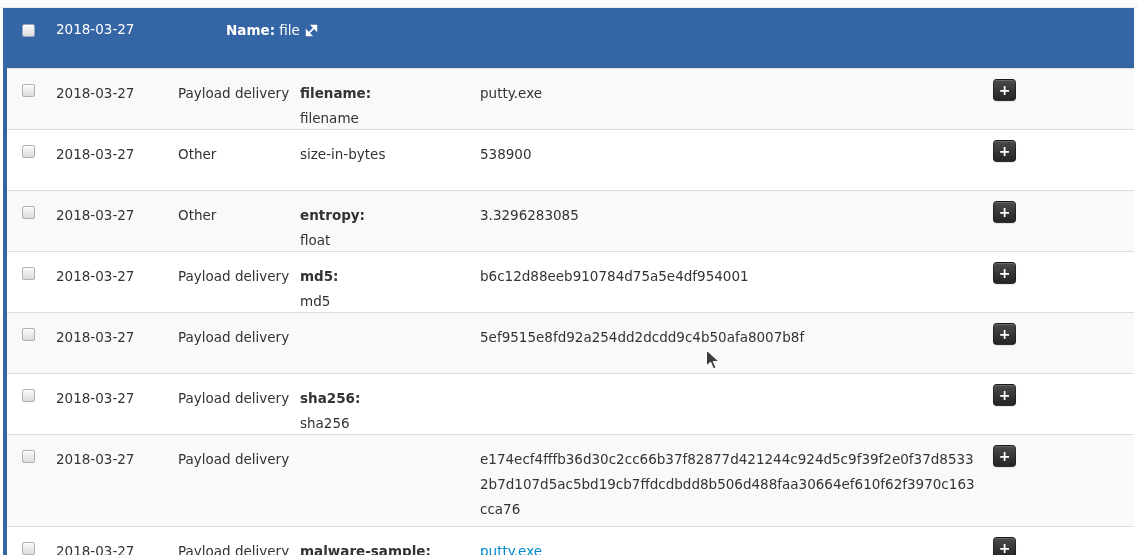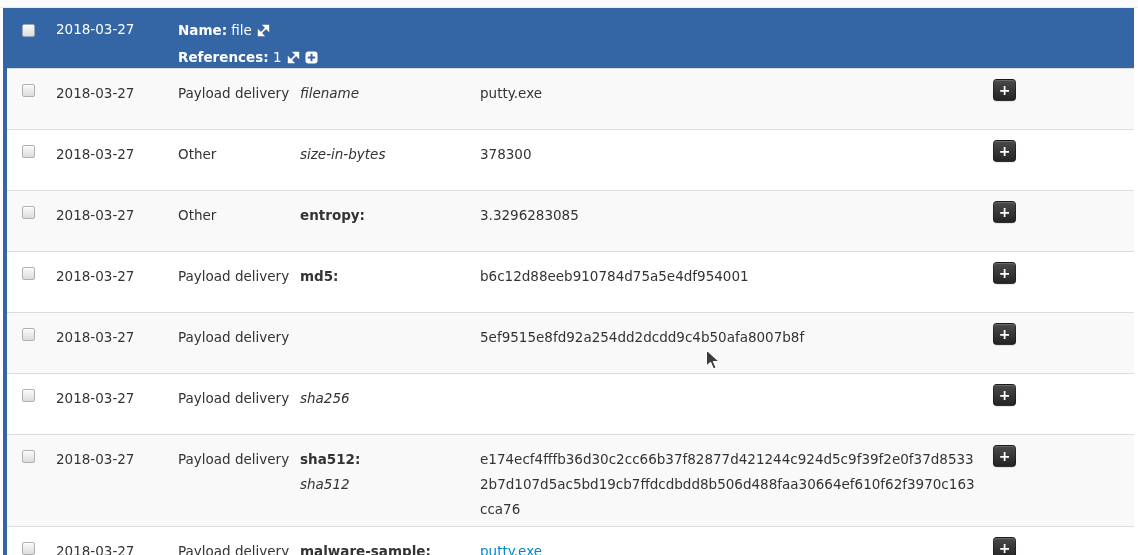--- a/index.html
+++ b/index.html
@@ -10,21 +10,21 @@
   }
   .top-strip{height:7px;background:#fbfbfb;border-bottom:1px solid #ebebeb;}
   .table-wrap{
     position:absolute;left:3px;top:8px;width:1131px;box-sizing:border-box;
     border-left:4px solid #3465a4;background:#ffffff;
   }
   
   .obj-header{position:relative;height:60px;background:#3465a4;color:#ffffff;}
   .hdr-date{position:absolute;left:49px;top:13px;}
   .hdr-main{position:absolute;left:171px;top:10px;line-height:25px;}
-  .hdr-line{display:block;white-space:nowrap;}
+  .hdr-line{display:block;white-space:nowrap;margin-left:48px;}
   .b{font-weight:bold;}
   .icon{display:inline-block;vertical-align:-2px;margin-left:5px;}
   
   .checkbox{
     position:absolute;left:15px;width:13px;height:13px;box-sizing:border-box;
     border:1px solid #b0b0b0;border-radius:2px;
     background:linear-gradient(#fafafa,#dcdcdc);
     box-shadow:inset 0 1px 0 rgba(255,255,255,.8);
     cursor:pointer;
   }
@@ -36,21 +36,21 @@
     padding:12px 152px 4px 473px;
     background:#ffffff;
   }
   .attr-row:nth-child(odd){background:#f9f9f9;}
   .attr-row .checkbox{top:15px;}
   .col{position:absolute;top:12px;line-height:25px;}
   .col.date{left:49px;}
   .col.category{left:171px;}
   .col.field{left:293px;width:172px;}
   .field-name{display:block;font-weight:bold;}
-  .field-type{display:block;font-style:italic;}
+  .field-type{display:block;}
   .value{
     display:block;line-height:25px;word-break:break-all;max-width:500px;
   }
   .value.link{color:#0088cc;cursor:pointer;}
   
   .add-btn{
     position:absolute;left:986px;top:10px;width:23px;height:22px;
     border:1px solid rgba(0,0,0,0.35);border-radius:4px;
     background:linear-gradient(#4a4a4a,#242424);
     box-shadow:inset 0 1px 0 rgba(255,255,255,.18),0 1px 1px rgba(0,0,0,.1);
@@ -72,107 +72,96 @@
     <span class="checkbox"></span>
     <span class="hdr-date">2018-03-27</span>
     <div class="hdr-main">
       <span class="hdr-line"><span class="b">Name:</span>&nbsp;<span>file</span><span class="icon"><svg width="13" height="13" viewBox="0 0 13 13">
               <g stroke="#ffffff" stroke-width="1.6" fill="#ffffff">
                 <line x1="3.6" y1="9.4" x2="9.4" y2="3.6"></line>
                 <polygon points="6.8,1.6 11.4,1.6 11.4,6.2"></polygon>
                 <polygon points="1.6,6.8 1.6,11.4 6.2,11.4"></polygon>
               </g>
             </svg></span></span>
-      <span class="hdr-line"><span class="b">References:</span>&nbsp;<span>1</span><span class="icon"><svg width="13" height="13" viewBox="0 0 13 13">
-              <g stroke="#ffffff" stroke-width="1.6" fill="#ffffff">
-                <line x1="3.6" y1="9.4" x2="9.4" y2="3.6"></line>
-                <polygon points="6.8,1.6 11.4,1.6 11.4,6.2"></polygon>
-                <polygon points="1.6,6.8 1.6,11.4 6.2,11.4"></polygon>
-              </g>
-            </svg></span><span class="icon"><svg width="13" height="13" viewBox="0 0 13 13">
-              <rect x="0.5" y="0.5" width="12" height="12" rx="3" fill="#ffffff"></rect>
-              <rect x="2.8" y="5.5" width="7.4" height="2" fill="#3465a4"></rect>
-              <rect x="5.5" y="2.8" width="2" height="7.4" fill="#3465a4"></rect>
-            </svg></span></span>
     </div>
   </div>
 
   <div>
   <div class="attr-row">
     <span class="checkbox"></span>
     <span class="col date">2018-03-27</span>
     <span class="col category">Payload delivery</span>
     <span class="col field">
+      <span class="field-name">filename:</span>
       <span class="field-type">filename</span>
     </span>
     <span class="value">putty.exe</span>
     <button class="add-btn">+</button>
   </div>
 
   <div class="attr-row">
     <span class="checkbox"></span>
     <span class="col date">2018-03-27</span>
     <span class="col category">Other</span>
     <span class="col field">
       <span class="field-type">size-in-bytes</span>
     </span>
-    <span class="value">378300</span>
+    <span class="value">538900</span>
     <button class="add-btn">+</button>
   </div>
 
   <div class="attr-row">
     <span class="checkbox"></span>
     <span class="col date">2018-03-27</span>
     <span class="col category">Other</span>
     <span class="col field">
       <span class="field-name">entropy:</span>
+      <span class="field-type">float</span>
     </span>
     <span class="value">3.3296283085</span>
     <button class="add-btn">+</button>
   </div>
 
   <div class="attr-row">
     <span class="checkbox"></span>
     <span class="col date">2018-03-27</span>
     <span class="col category">Payload delivery</span>
     <span class="col field">
       <span class="field-name">md5:</span>
+      <span class="field-type">md5</span>
     </span>
     <span class="value">b6c12d88eeb910784d75a5e4df954001</span>
     <button class="add-btn">+</button>
   </div>
 
   <div class="attr-row">
     <span class="checkbox"></span>
     <span class="col date">2018-03-27</span>
     <span class="col category">Payload delivery</span>
     <span class="col field">
     </span>
     <span class="value">5ef9515e8fd92a254dd2dcdd9c4b50afa8007b8f</span>
     <button class="add-btn">+</button>
   </div>
 
   <div class="attr-row">
     <span class="checkbox"></span>
     <span class="col date">2018-03-27</span>
     <span class="col category">Payload delivery</span>
     <span class="col field">
+      <span class="field-name">sha256:</span>
       <span class="field-type">sha256</span>
     </span>
     <button class="add-btn">+</button>
   </div>
 
   <div class="attr-row">
     <span class="checkbox"></span>
     <span class="col date">2018-03-27</span>
     <span class="col category">Payload delivery</span>
-    <span class="col field">
-      <span class="field-name">sha512:</span>
-      <span class="field-type">sha512</span>
-    </span>
     <span class="value">e174ecf4fffb36d30c2cc66b37f82877d421244c924d5c9f39f2e0f37d85332b7d107d5ac5bd19cb7ffdcdbdd8b506d488faa30664ef610f62f3970c163cca76</span>
     <button class="add-btn">+</button>
   </div>
 
   <div class="attr-row">
     <span class="checkbox"></span>
     <span class="col date">2018-03-27</span>
     <span class="col category">Payload delivery</span>
     <span class="col field">
       <span class="field-name">malware-sample:</span>

